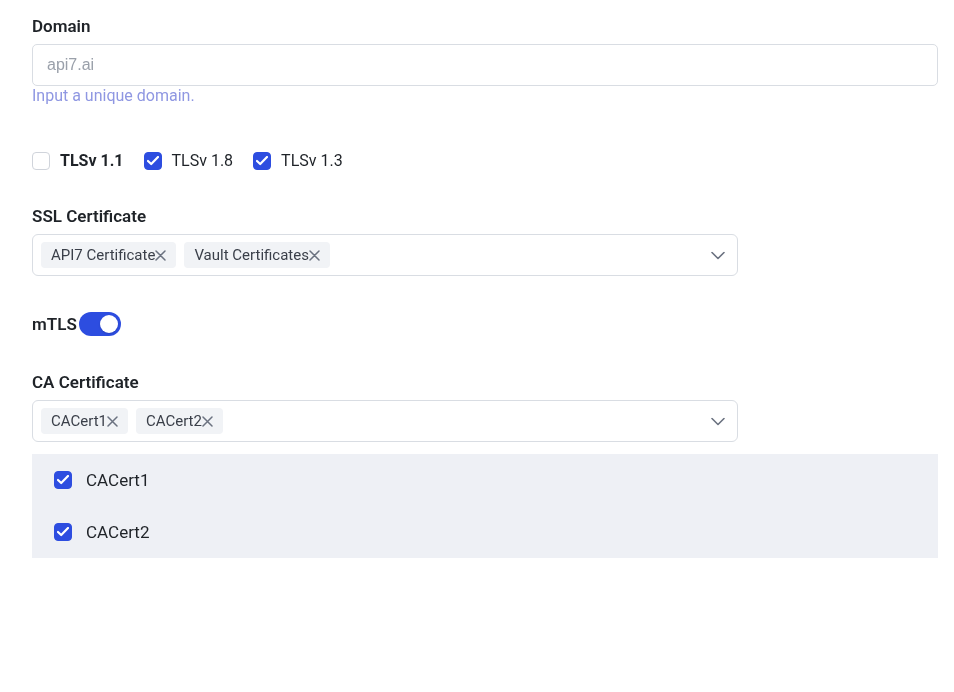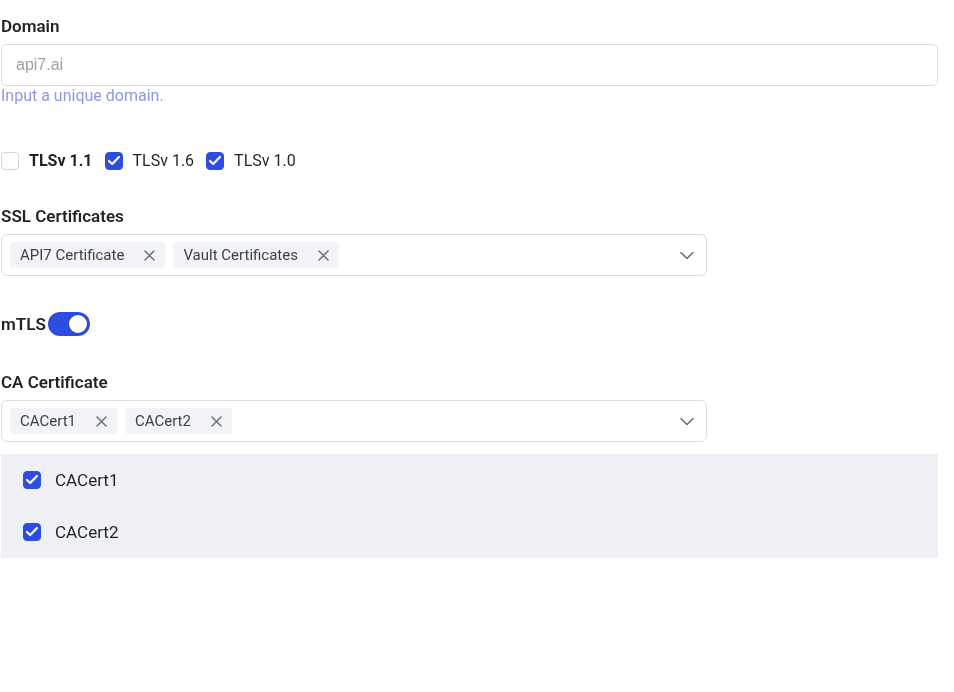--- a/index.html
+++ b/index.html
@@ -4,21 +4,21 @@
 <style>
   * { box-sizing: border-box; }
   html, body {
     margin: 0;
     padding: 0;
     font-family: -apple-system, BlinkMacSystemFont, "Segoe UI", Roboto, "Helvetica Neue", Arial, sans-serif;
     color: #1f2328;
     background: #fff;
     width: 954px;
   }
-  .page { padding: 16px 16px 24px 1px; }
+  .page { padding: 16px 16px 24px 32px; }
 
   .section-label {
     font-size: 17px;
     font-weight: 600;
     color: #1f2328;
     margin-bottom: 8px;
   }
 
   .text-input {
     width: 100%;
@@ -36,21 +36,21 @@
     font-size: 16px;
     color: #8f97e2;
   }
 
   .gap { height: 36px; }
 
   
   .cb-row {
     display: flex;
     align-items: center;
-    gap: 12px;
+    gap: 20px;
     margin-top: 10px;
   }
   .cb {
     display: inline-flex;
     align-items: center;
     gap: 10px;
     cursor: pointer;
     user-select: none;
   }
   .cb-box {
@@ -95,21 +95,21 @@
   .select .caret {
     position: absolute;
     right: 12px;
     top: 50%;
     transform: translateY(-50%);
     color: #6b7280;
   }
   .tag {
     display: inline-flex;
     align-items: center;
-    gap: 20px;
+    gap: 0;
     background: #f1f3f6;
     border-radius: 4px;
     padding: 4px 10px;
     font-size: 15px;
     color: #3a3f49;
   }
   .tag .x {
     color: #6b7280;
     display: inline-flex;
     cursor: pointer;
@@ -178,36 +178,36 @@
     <label class="cb">
       <span class="cb-box unchecked"></span>
       <span class="cb-label bold">TLSv 1.1</span>
     </label>
     <label class="cb">
       <span class="cb-box checked">
         <svg width="12" height="10" viewBox="0 0 12 10">
             <path d="M1 5 L4.2 8 L11 1" stroke="#fff" stroke-width="2.2" fill="none" stroke-linecap="round" stroke-linejoin="round"></path>
           </svg>
       </span>
-      <span class="cb-label">TLSv 1.6</span>
+      <span class="cb-label">TLSv 1.8</span>
     </label>
     <label class="cb">
       <span class="cb-box checked">
         <svg width="12" height="10" viewBox="0 0 12 10">
             <path d="M1 5 L4.2 8 L11 1" stroke="#fff" stroke-width="2.2" fill="none" stroke-linecap="round" stroke-linejoin="round"></path>
           </svg>
       </span>
-      <span class="cb-label">TLSv 1.0</span>
+      <span class="cb-label">TLSv 1.3</span>
     </label>
   </div>
 
   <div class="gap"></div>
 
   
-  <div class="section-label">SSL Certificates</div>
+  <div class="section-label">SSL Certificate</div>
   <div class="select-wrap">
     <div class="select">
       <span class="tag">
         <span>API7 Certificate</span>
         <span class="x">
           <svg width="11" height="11" viewBox="0 0 11 11">
               <path d="M1 1 L10 10 M10 1 L1 10" stroke="#6b7280" stroke-width="1.5" stroke-linecap="round"></path>
             </svg>
         </span>
       </span>

